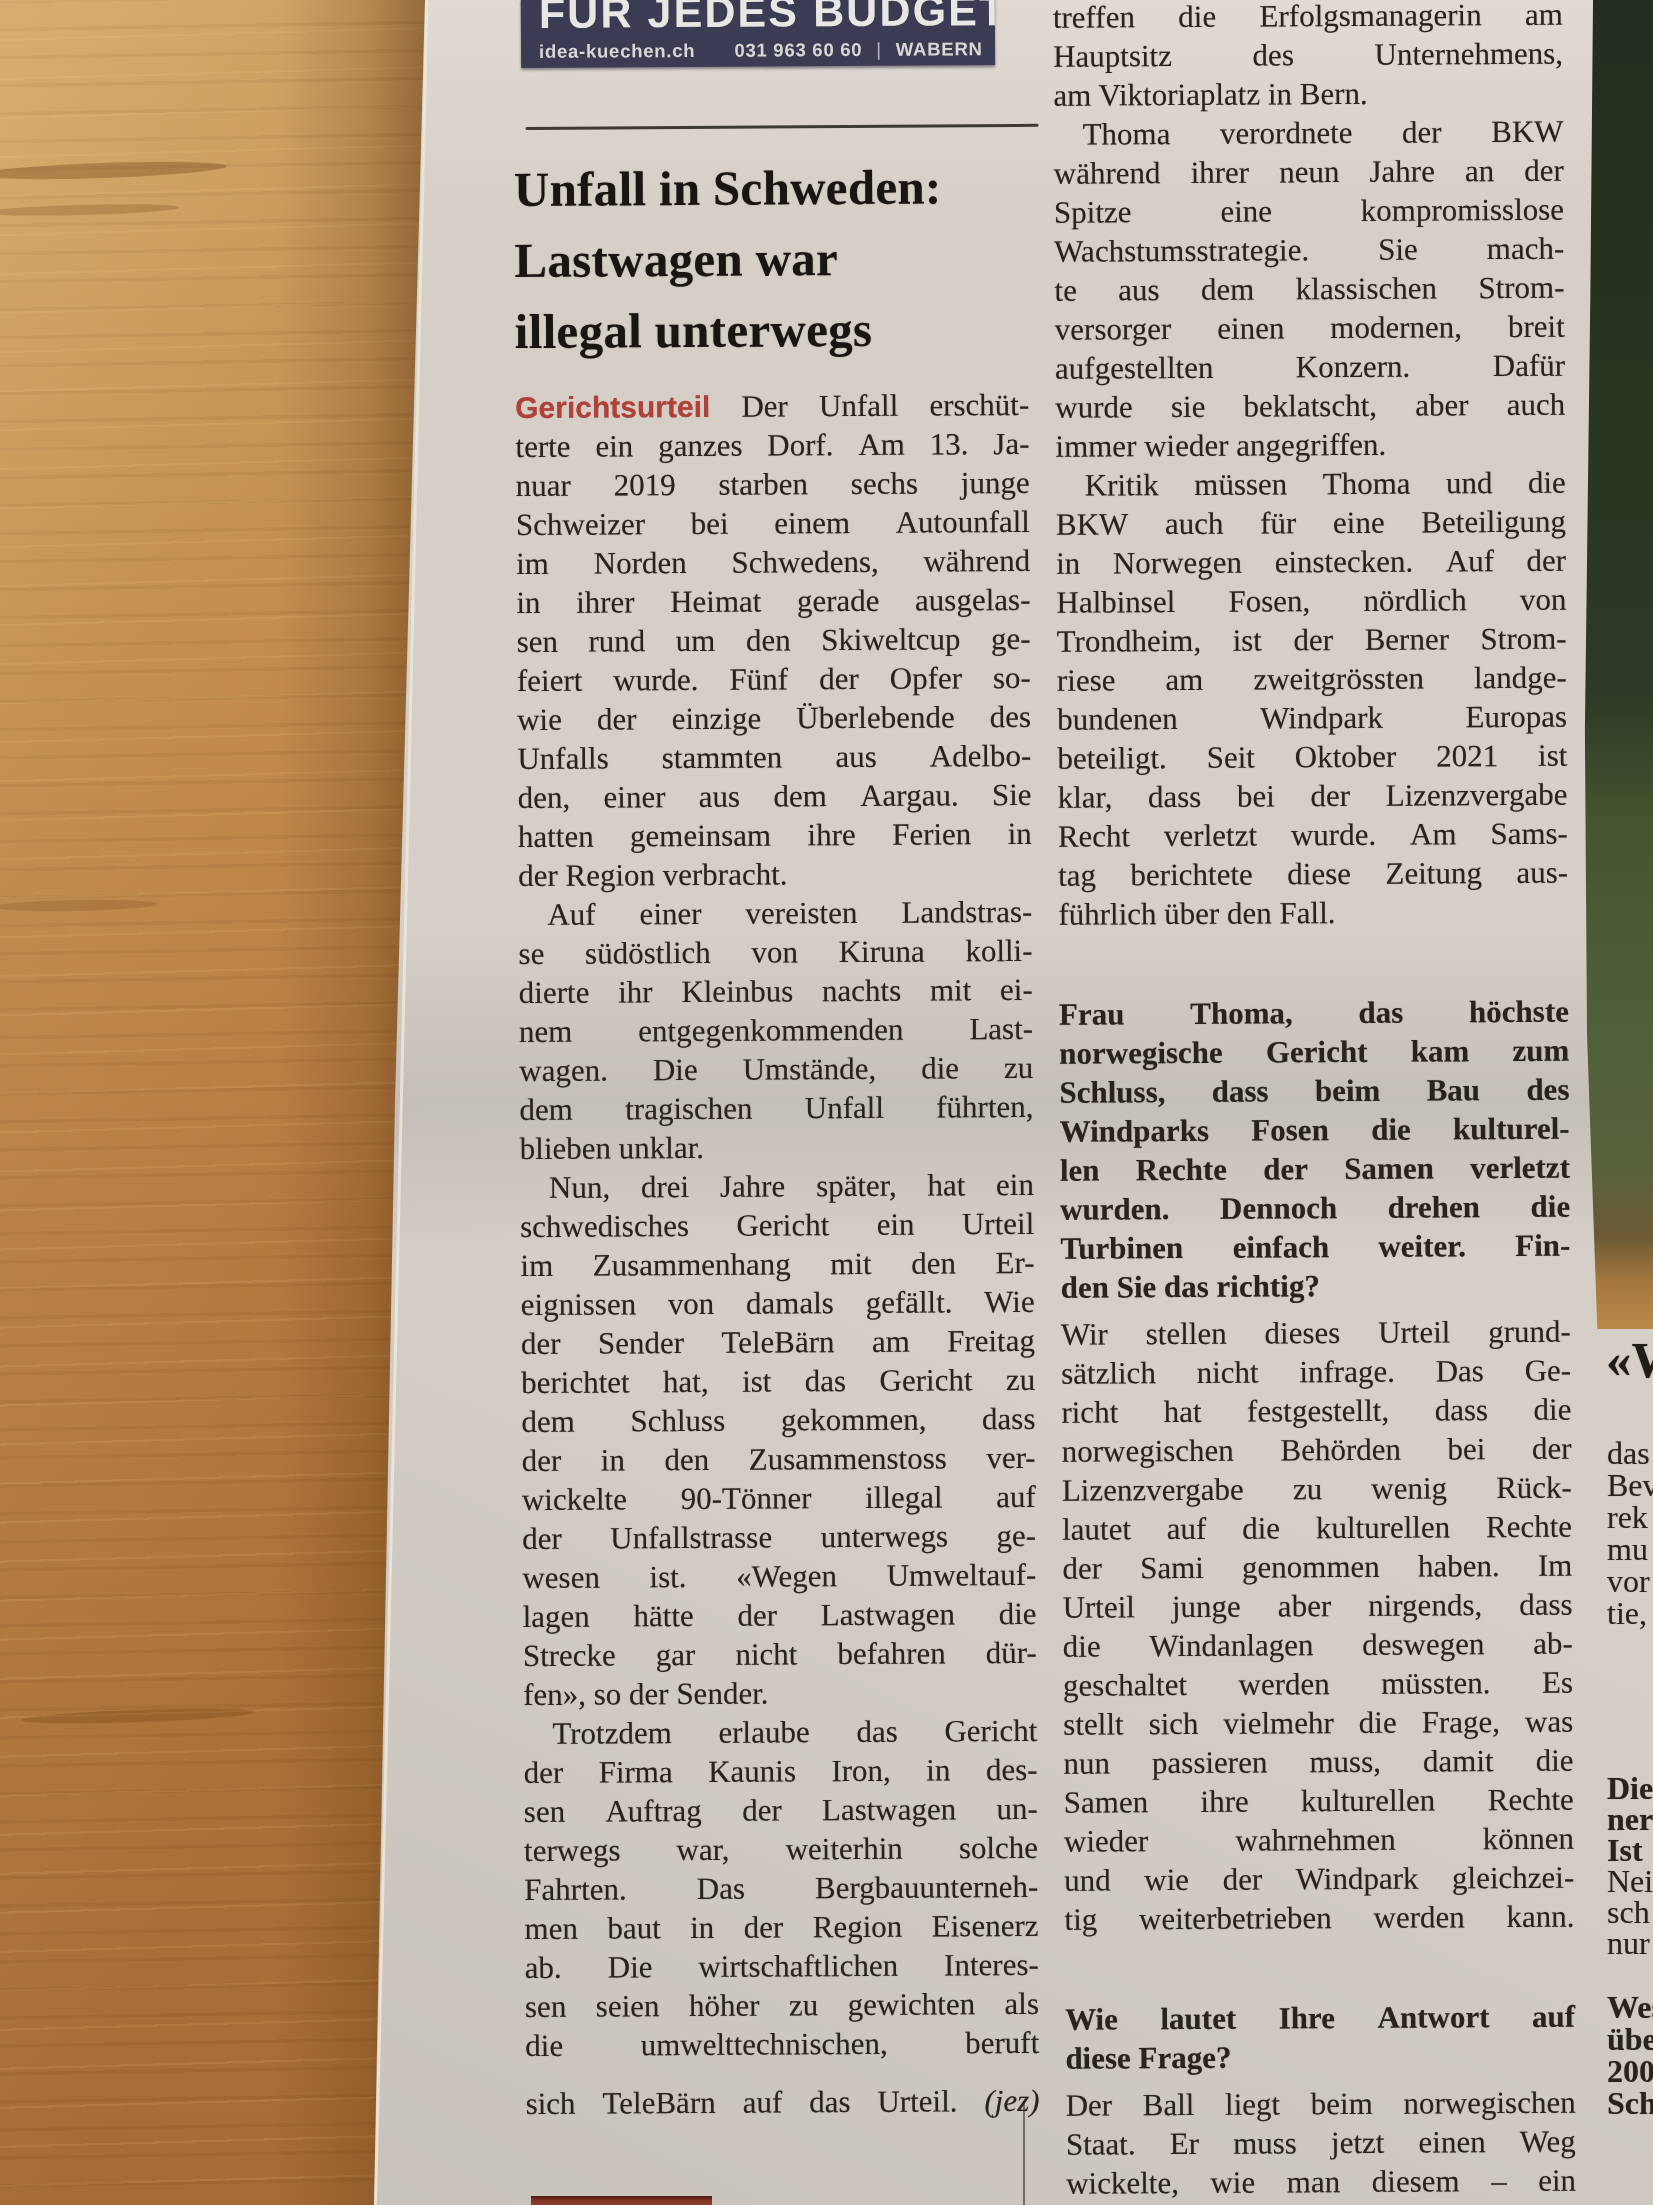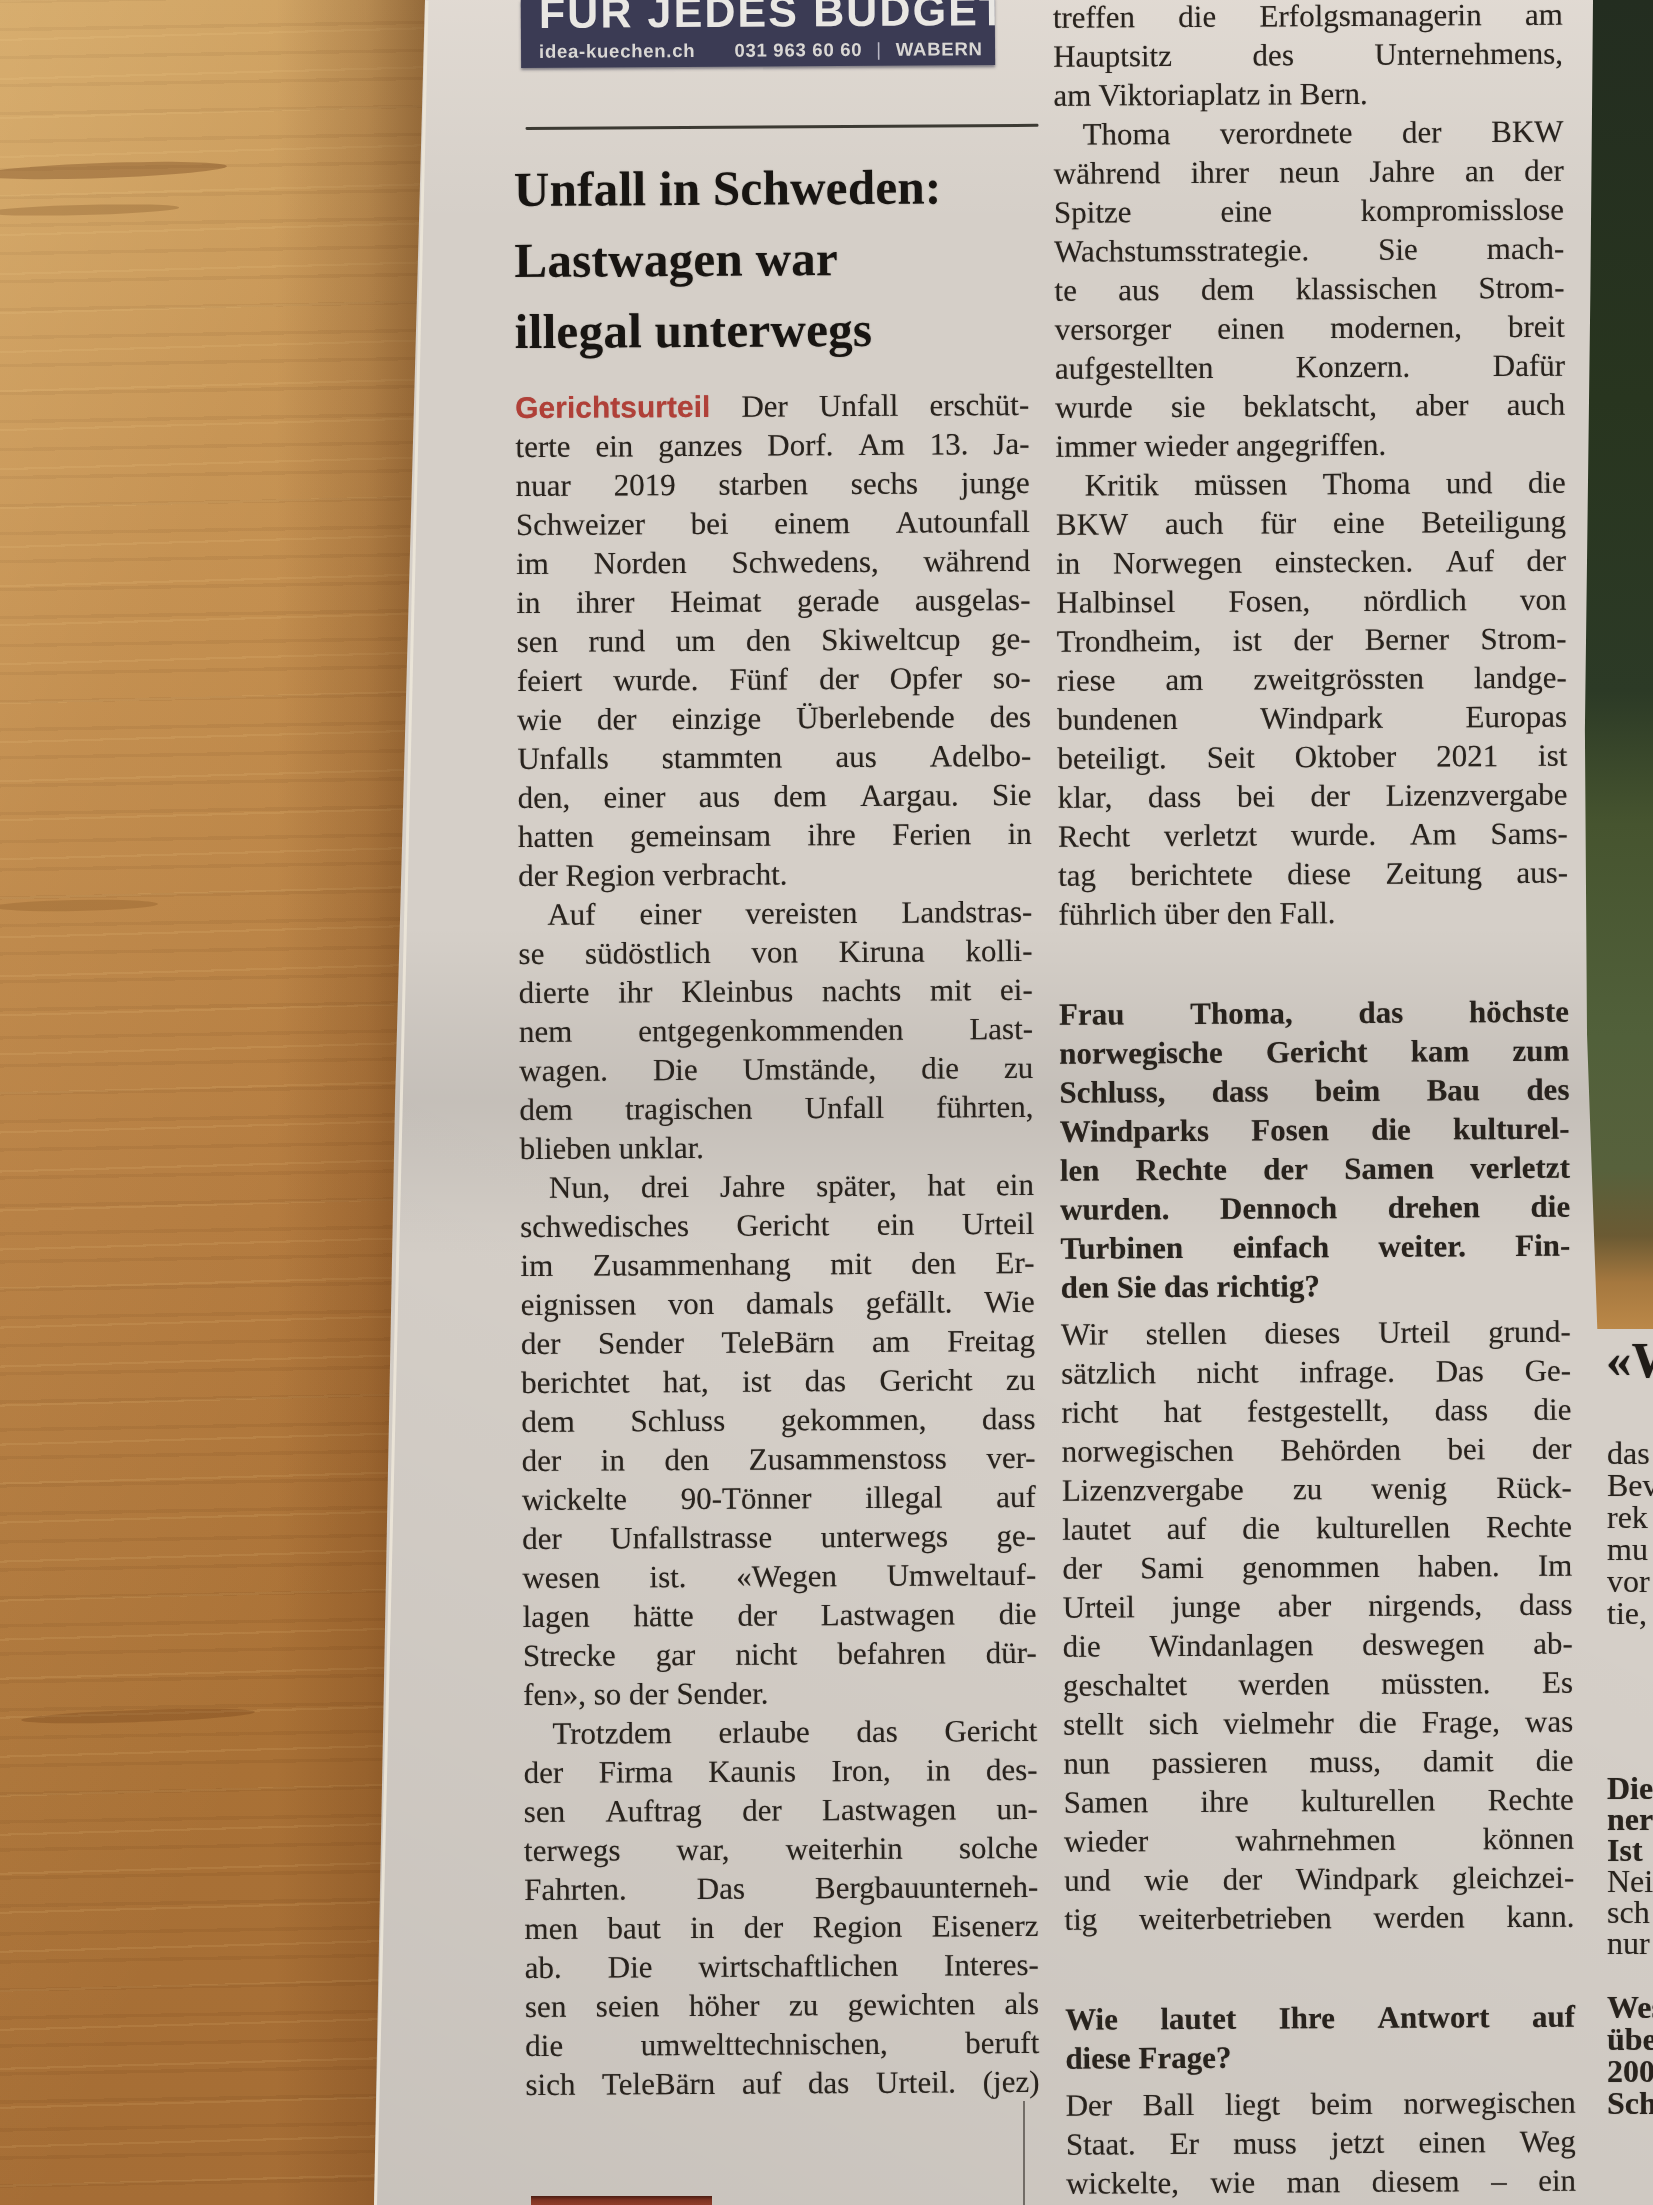--- a/index.html
+++ b/index.html
@@ -52,21 +52,21 @@
 
   
   .col{position:absolute;font-family:"Liberation Serif","DejaVu Serif",serif;font-size:31px;
     color:rgba(36,31,26,0.96);text-shadow:0 0 0.9px rgba(45,38,30,0.5);}
   .col .line{height:39px;display:flex;justify-content:space-between;align-items:baseline;white-space:nowrap;overflow:visible;}
   .col .line.last{display:block;white-space:nowrap;}
   .col .line.ind{padding-left:29px;}
   .para.question{font-weight:700;}
   .kicker{font-family:"Liberation Sans",sans-serif;font-weight:700;color:#b04038;font-size:30px;
     text-shadow:0 0 0.7px rgba(150,40,30,0.5);}
-  .sig{}
+  .sig{font-style:italic;margin-top:19px;}
   #left-col{left:514px;top:390px;width:514px;}
   #mid-col{left:1054px;top:2.8px;width:510px;}
   #mid-col .para.question{margin-top:61px;}
   #mid-col .para.answer{margin-top:8.3px;}
 
   
   .photo{position:absolute;left:1578px;top:0;width:76px;height:1329px;
     clip-path:polygon(15px 0px,76px 0px,76px 1329px,19.3px 1329px,9px 1034px,6.9px 730px,12.4px 289px);
     background:linear-gradient(180deg,#232d20 0%,#28351f 30%,#2c3a26 52%,#46542f 62%,#51603a 78%,#57613c 88%,#6b5a33 93%,#a5783f 96.5%,#bb8848 100%);}
   .pull-quote{position:absolute;left:1606px;top:1331px;font-family:"Liberation Serif","DejaVu Serif",serif;

